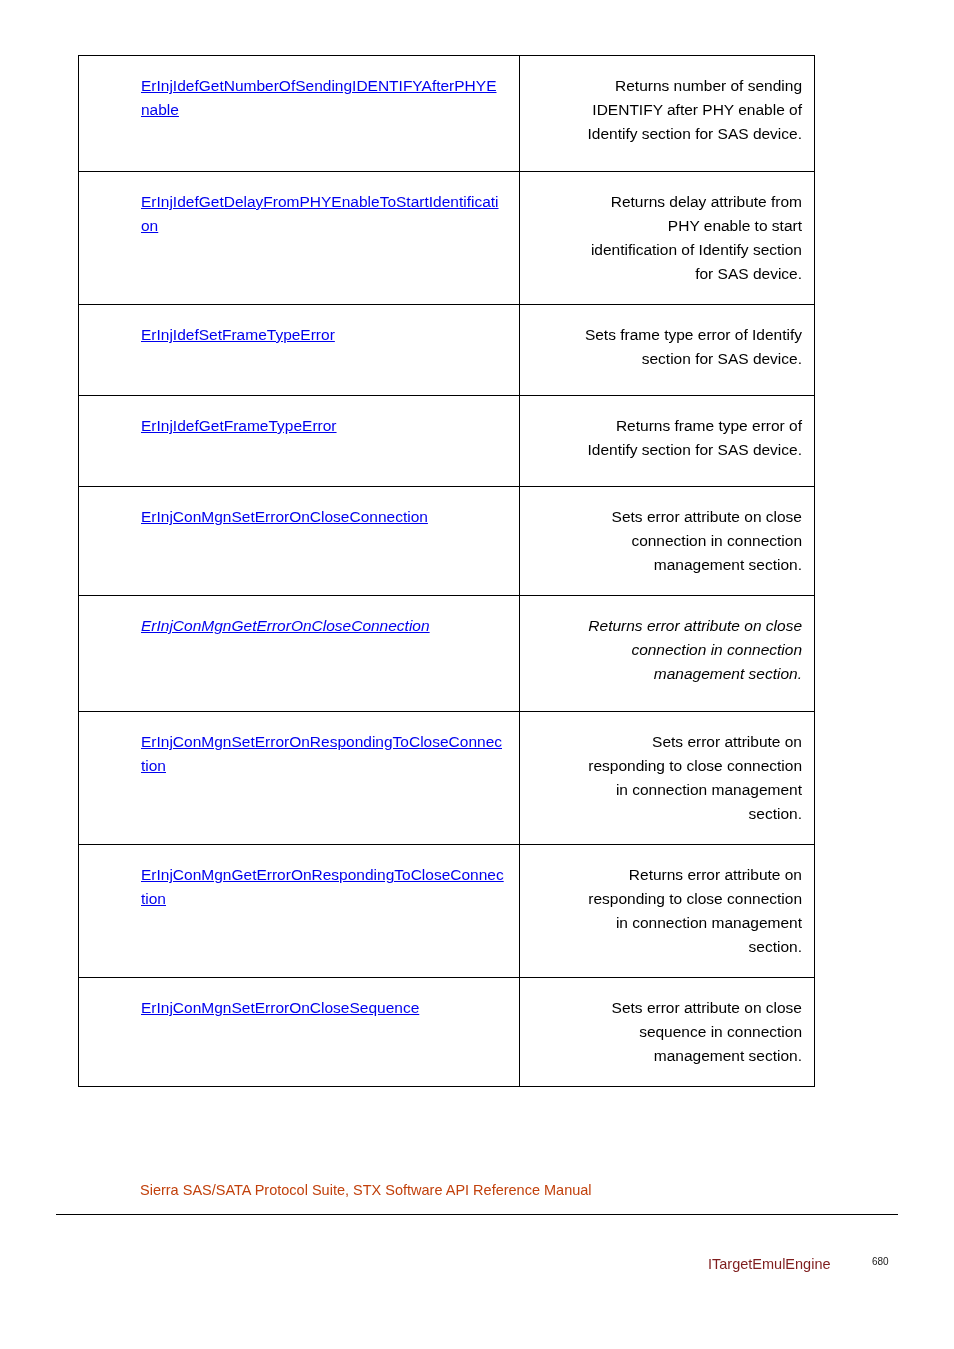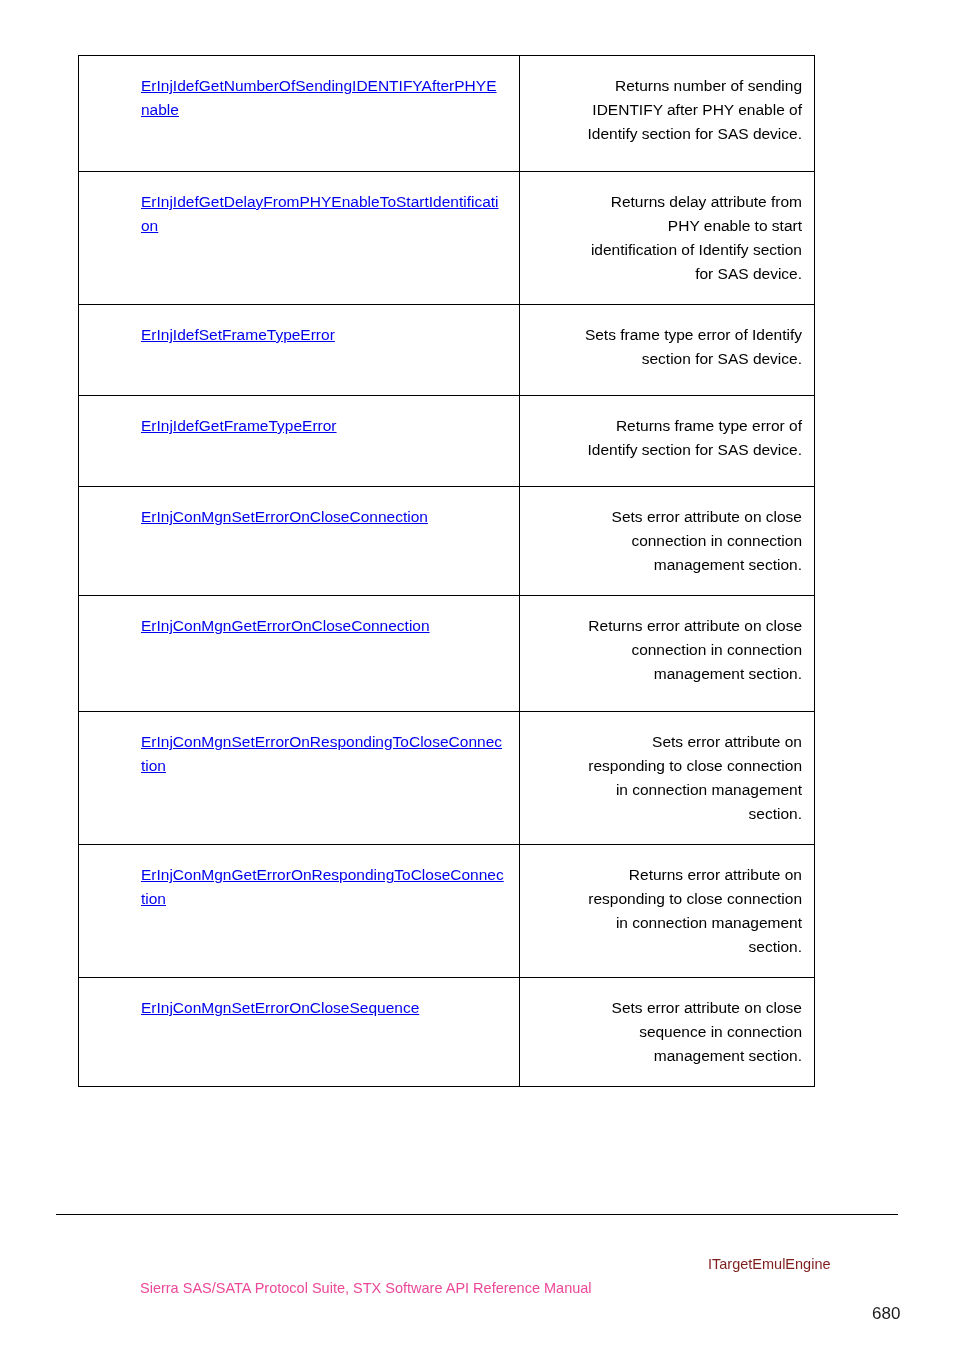--- a/index.html
+++ b/index.html
@@ -64,58 +64,57 @@
     line-height: 24px;
   }
 
   
   tr.r0 td .cell-inner { min-height: 79px; }
   tr.r1 td .cell-inner { min-height: 79px; }
   tr.r2 td .cell-inner { min-height: 77px; }
   tr.r3 td .cell-inner { min-height: 54px; }
   tr.r4 td .cell-inner { min-height: 54px; }
   tr.r5 td .cell-inner { min-height: 56px; }
-  tr.r6 td .cell-inner { min-height: 79px; }
+  tr.r6 td .cell-inner { min-height: 79px; font-style: italic; }
   tr.r7 td .cell-inner { min-height: 77px; }
   tr.r8 td .cell-inner { min-height: 76px; }
   tr.r9 td .cell-inner { min-height: 57px; }
 
   
   .footer-rule {
     position: absolute;
     left: 56px;
     top: 1214px;
     width: 842px;
     height: 1px;
     background: #000000;
   }
   .footer-left {
     position: absolute;
     left: 140px;
-    top: 1280px;
+    top: 1182px;
     font-size: 14.5px;
-    color: #ec4899;
+    color: #c2410c;
     white-space: nowrap;
   }
   .footer-right {
     position: absolute;
     left: 708px;
     top: 1256px;
     font-size: 14.5px;
     color: #7f1d1d;
     white-space: nowrap;
   }
   .footer-page {
     position: absolute;
     left: 872px;
     top: 1256px;
-    font-size: 17px;
+    font-size: 10px;
     color: #1a1a1a;
     white-space: nowrap;
-    margin-top: 48px;
   }
 </style>
 </head>
 <body>
 
 <div class="api-table-wrap">
   <table class="api-table">
     <tbody>
 
       <tr class="r0">

